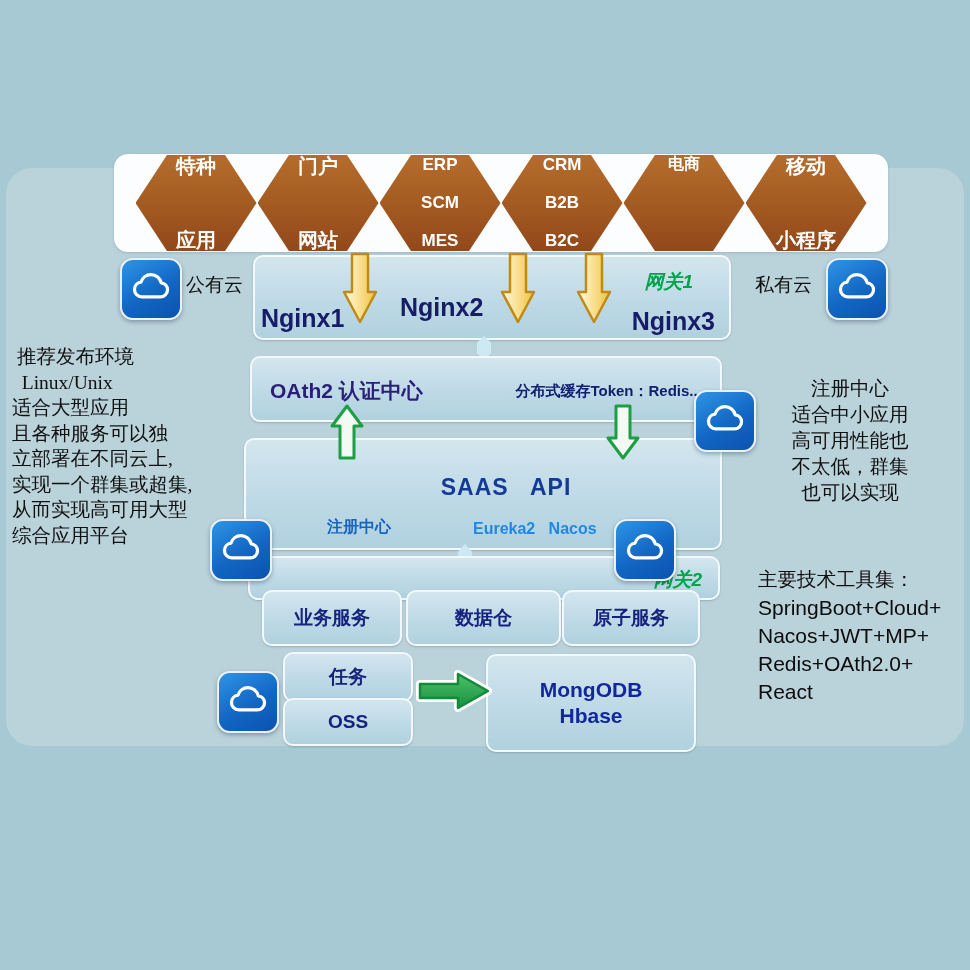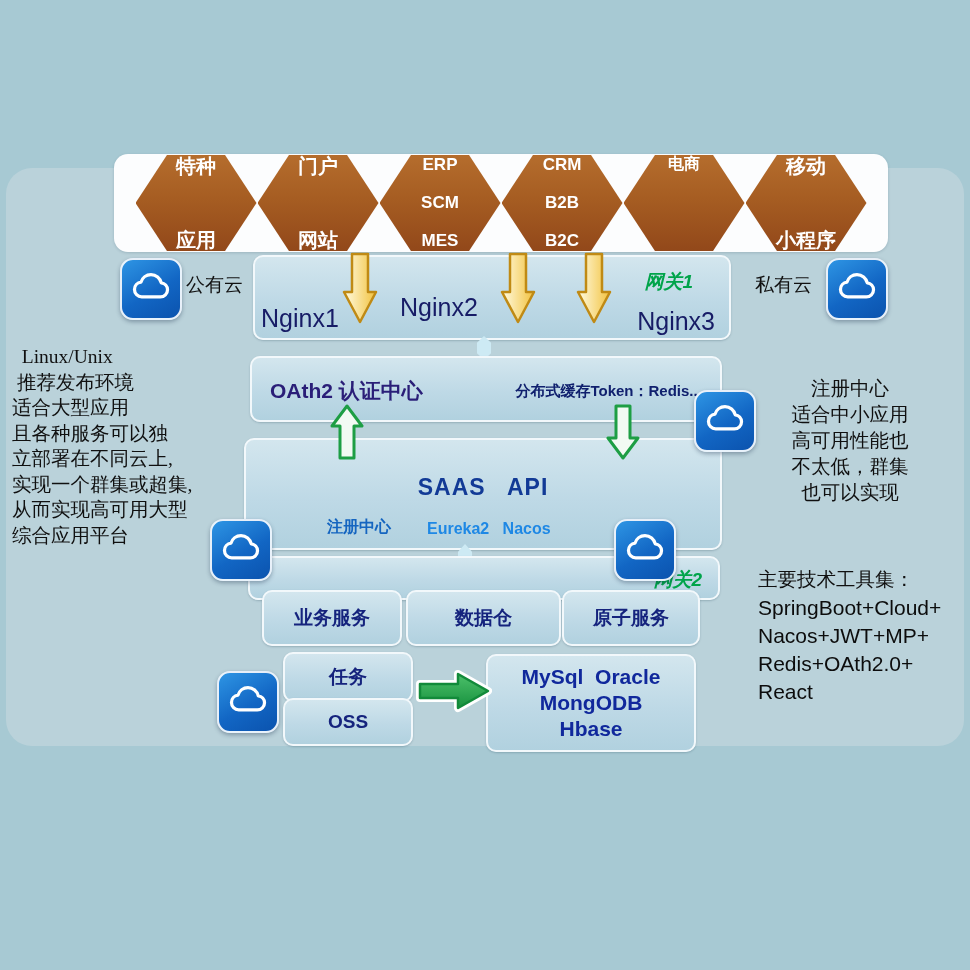--- a/index.html
+++ b/index.html
@@ -29,23 +29,23 @@
   .hex.small{ font-size:17px; line-height:1.18; }
   .hex.single{ font-size:16px; }
 
   .box{
     position:absolute; box-sizing:border-box;
     background:linear-gradient(180deg,#d3e6ee 0%,#bed9e6 55%,#b1d1df 100%);
     border:2px solid #f2f8fb; border-radius:10px;
     box-shadow:0 1px 2px rgba(40,70,90,.25);
   }
   .box span{ position:absolute; }
-  .pre{ white-space:pre; }
-
-  .nginx-label{ color:#171c66; font-weight:normal; font-size:25px; }
+  .pre{ white-space:pre;padding-left:46px; }
+
+  .nginx-label{ color:#171c66; font-weight:bold; font-size:25px; }
   .gw{ color:#00a44a; font-weight:bold; font-size:19px;font-style:italic; }
   .oauth-title{ color:#2a1e78; font-weight:bold; font-size:21px; }
   .cache-label{ color:#10206e; font-weight:bold; font-size:15px; }
   .saas-title{ color:#123a96; font-weight:bold; font-size:23px; letter-spacing:1px; }
   .reg-label{ color:#1565c0; font-weight:bold; font-size:16px; }
   .reg-tools{ color:#1e88e5; font-weight:bold; font-size:16px; }
   .svc-label{ color:#15237d; font-weight:bold; font-size:19px;
     position:static !important; width:100%; text-align:center; }
   .svc{ display:flex; align-items:center; justify-content:flex-start; }
   .db-lines{ color:#10289c; font-weight:bold; font-size:21px; line-height:1.25;
@@ -163,21 +163,20 @@
 
   <div class="box svc" style="left:283px; top:652px; width:130px; height:50px;">
     <span class="svc-label">任务</span>
   </div>
   <div class="box svc" style="left:283px; top:698px; width:130px; height:48px;">
     <span class="svc-label">OSS</span>
   </div>
 
   <div class="box svc" style="left:486px; top:654px; width:210px; height:98px;">
     <div class="db-lines">
-      <div class="pre">MySql  Oracle</div>
       <div>MongODB</div>
       <div>Hbase</div>
     </div>
   </div>
 
   <svg class="arrow" style="left:342px; top:252px;" width="36" height="72" viewBox="0 0 36 72">
     <path d="M10 2 H26 V40 H34 L18 70 L2 40 H10 Z" fill="url(#goldGrad)" stroke="#c08a14" stroke-width="2.5" stroke-linejoin="round"></path>
   </svg>
   <svg class="arrow" style="left:500px; top:252px;" width="36" height="72" viewBox="0 0 36 72">
     <path d="M10 2 H26 V40 H34 L18 70 L2 40 H10 Z" fill="url(#goldGrad)" stroke="#c08a14" stroke-width="2.5" stroke-linejoin="round"></path>
@@ -226,22 +225,22 @@
   <div class="cloud" style="left:217px; top:671px;">
     <svg viewBox="0 0 64 64">
         <path d="M19 43 H45 C50.5 43 55 38.6 55 33.2 C55 28.2 51.2 24.1 46.3 23.5 C44.8 17 39 12 32 12 C25.4 12 19.9 16.4 18.1 22.4 C12.9 23 9 27.4 9 32.7 C9 38.4 13.5 43 19 43 Z" fill="none" stroke="#ffffff" stroke-width="4.5" stroke-linejoin="round"></path>
       </svg>
   </div>
 
   <span class="cloud-label" style="left:186px; top:272px;">公有云</span>
   <span class="cloud-label" style="left:755px; top:272px;">私有云</span>
 
   <div id="left-note" class="note serif">
+    <div> 推荐发布环境</div>
     <div>  Linux/Unix</div>
-    <div> 推荐发布环境</div>
     <div>适合大型应用</div>
     <div>且各种服务可以独</div>
     <div>立部署在不同云上,</div>
     <div>实现一个群集或超集,</div>
     <div>从而实现高可用大型</div>
     <div>综合应用平台</div>
   </div>
 
   <div id="right-note" class="note serif">
     <div>注册中心</div>

